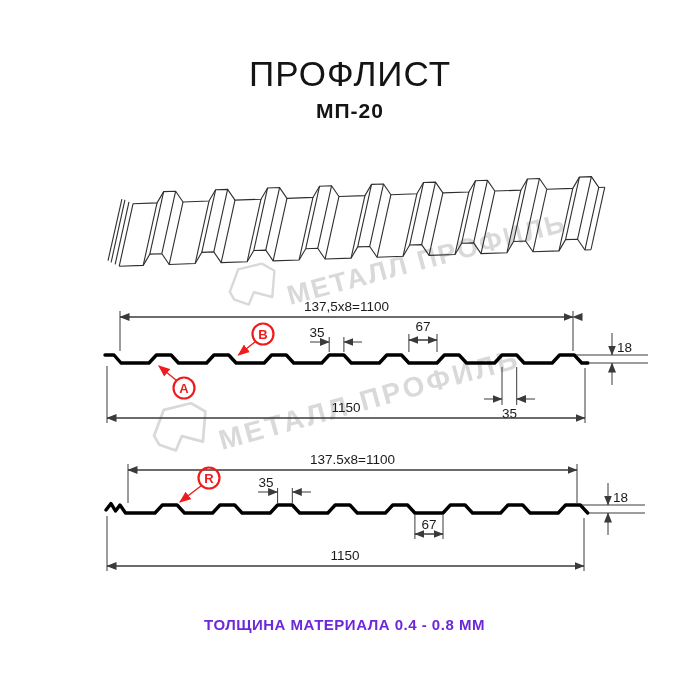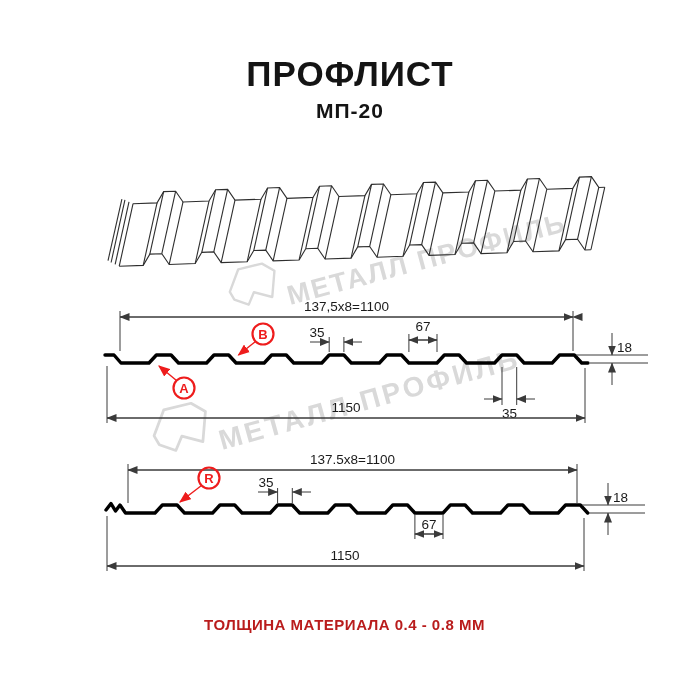--- a/index.html
+++ b/index.html
@@ -1,23 +1,23 @@
 <!DOCTYPE html>
 <html style="--red: #ee1c1c; --line: #3a3a3a; --wm: #d9d9d9;"><head>
 <meta charset="utf-8">
 <style>
   html,body{margin:0;padding:0;background:#fff;}
   .page{position:relative;width:700px;height:700px;background:#fff;overflow:hidden;
         font-family:"Liberation Sans",sans-serif;}
   .title{position:absolute;left:0;top:54px;width:700px;text-align:center;
-         font-size:35px;font-weight:bold;letter-spacing:1px;color:#141414;}
+         font-size:35px;font-weight:normal;letter-spacing:1px;color:#141414;}
   .subtitle{position:absolute;left:0;top:99px;width:700px;text-align:center;
          font-size:21px;font-weight:bold;letter-spacing:1px;color:#141414;}
   .footer{position:absolute;left:0;top:616px;width:689px;text-align:center;
-         font-size:15px;font-weight:bold;letter-spacing:0.5px;color:#b91c1c;}
+         font-size:15px;font-weight:bold;letter-spacing:0.5px;color:#6d28d9;}
   svg{position:absolute;left:0;top:0;}
   .prof{stroke:#000;stroke-width:3.4;fill:none;stroke-linejoin:round;stroke-linecap:round;}
   .tl{stroke:#2e2e2e;stroke-width:1.1;fill:none;}            
   .dim{stroke:var(--line,#3a3a3a);stroke-width:1;fill:none;} 
   .dt{font-family:"Liberation Sans",sans-serif;font-size:13.5px;fill:#1a1a1a;}
   .wmt{font-family:"Liberation Sans",sans-serif;font-weight:bold;fill:var(--wm,#d9d9d9);}
   .wml{stroke:var(--wm,#d9d9d9);stroke-width:2.4;fill:none;stroke-linejoin:round;}
   .badge{stroke:var(--red,#ee1c1c);stroke-width:2.2;fill:none;}
   .bl{font-family:"Liberation Sans",sans-serif;font-size:13px;font-weight:bold;
       fill:var(--red,#ee1c1c);}

